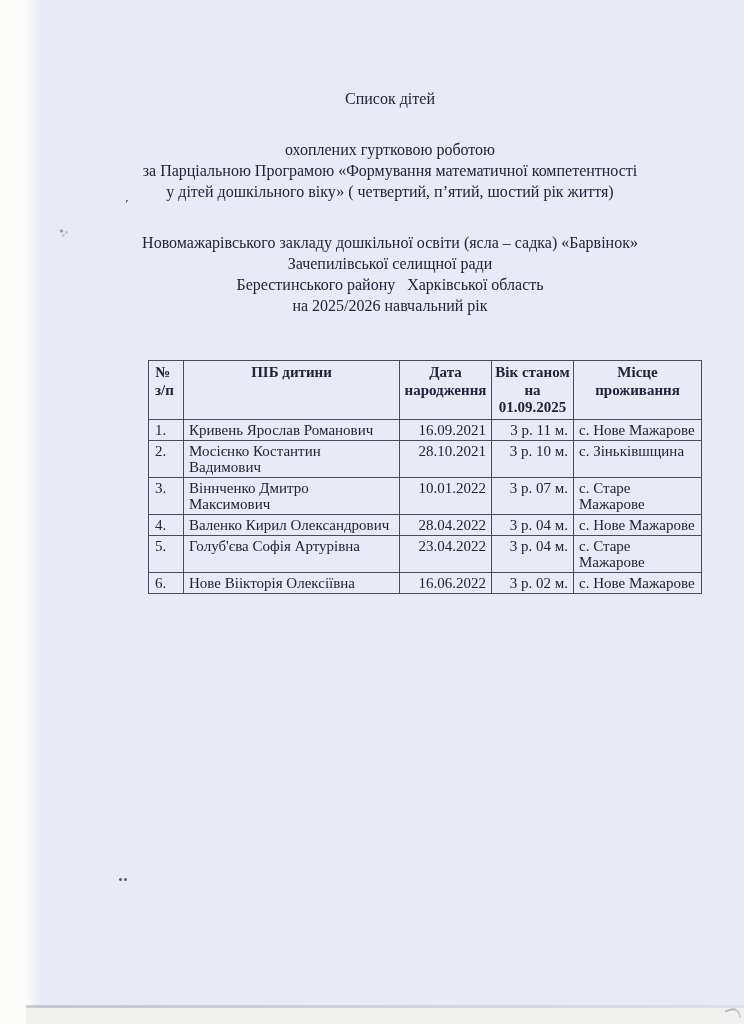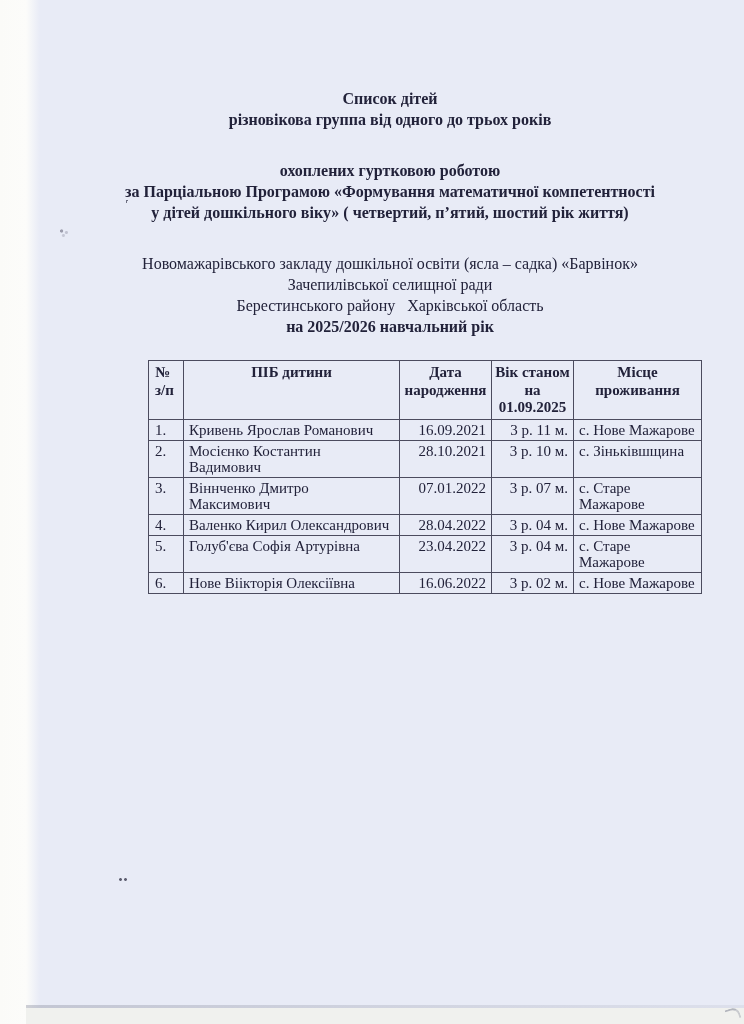--- a/index.html
+++ b/index.html
@@ -69,21 +69,21 @@
   
   .heading {
     position: absolute;
     left: 72px; top: 88px;
     width: 636px;
     text-align: center;
     font-size: 16px;
     line-height: 21px;
   }
   .heading .line { white-space: pre-wrap; }
-  .heading .bold { font-weight: bold; }
+  .heading .bold { font-weight: normal; }
   .heading .gap-before { margin-top: 30px; }
 
   
   .children-table {
     position: absolute;
     left: 148px; top: 360px;
     border-collapse: collapse;
     table-layout: fixed;
   }
   .children-table th, .children-table td {
@@ -115,21 +115,20 @@
 <div class="scan-left-strip"></div>
 <div class="scan-bottom-edge"></div>
 <div class="scanner-bed"></div>
 <div class="speck speck-a"></div>
 <div class="speck speck-b"></div>
 <div class="speck speck-c"></div>
 <div class="speck speck-d"></div>
 
 <div class="heading">
   <div class="line bold">Список дітей</div>
-  <div class="line bold">різновікова группа від одного до трьох років</div>
   <div class="line bold gap-before">охоплених гуртковою роботою</div>
   <div class="line bold">за Парціальною Програмою «Формування математичної компетентності</div>
   <div class="line bold">у дітей дошкільного віку» ( четвертий, п’ятий, шостий рік життя)</div>
   <div class="line gap-before">Новомажарівського закладу дошкільної освіти (ясла – садка) «Барвінок»</div>
   <div class="line">Зачепилівської селищної ради</div>
   <div class="line">Берестинського району &nbsp;&nbsp;Харківської область</div>
   <div class="line bold">на 2025/2026 навчальний рік</div>
 </div>
 
 <table class="children-table">
@@ -169,21 +168,21 @@
 Вадимович</td>
     <td class="cell-dob">28.10.2021</td>
     <td class="cell-age">3 р. 10 м.</td>
     <td class="cell-place">с. Зіньківшщина</td>
   </tr>
 
   <tr>
     <td class="cell-num">3.</td>
     <td class="cell-name">Віннченко Дмитро
 Максимович</td>
-    <td class="cell-dob">07.01.2022</td>
+    <td class="cell-dob">10.01.2022</td>
     <td class="cell-age">3 р. 07 м.</td>
     <td class="cell-place">с. Старе Мажарове</td>
   </tr>
 
   <tr>
     <td class="cell-num">4.</td>
     <td class="cell-name">Валенко Кирил Олександрович</td>
     <td class="cell-dob">28.04.2022</td>
     <td class="cell-age">3 р. 04 м.</td>
     <td class="cell-place">с. Нове Мажарове</td>

